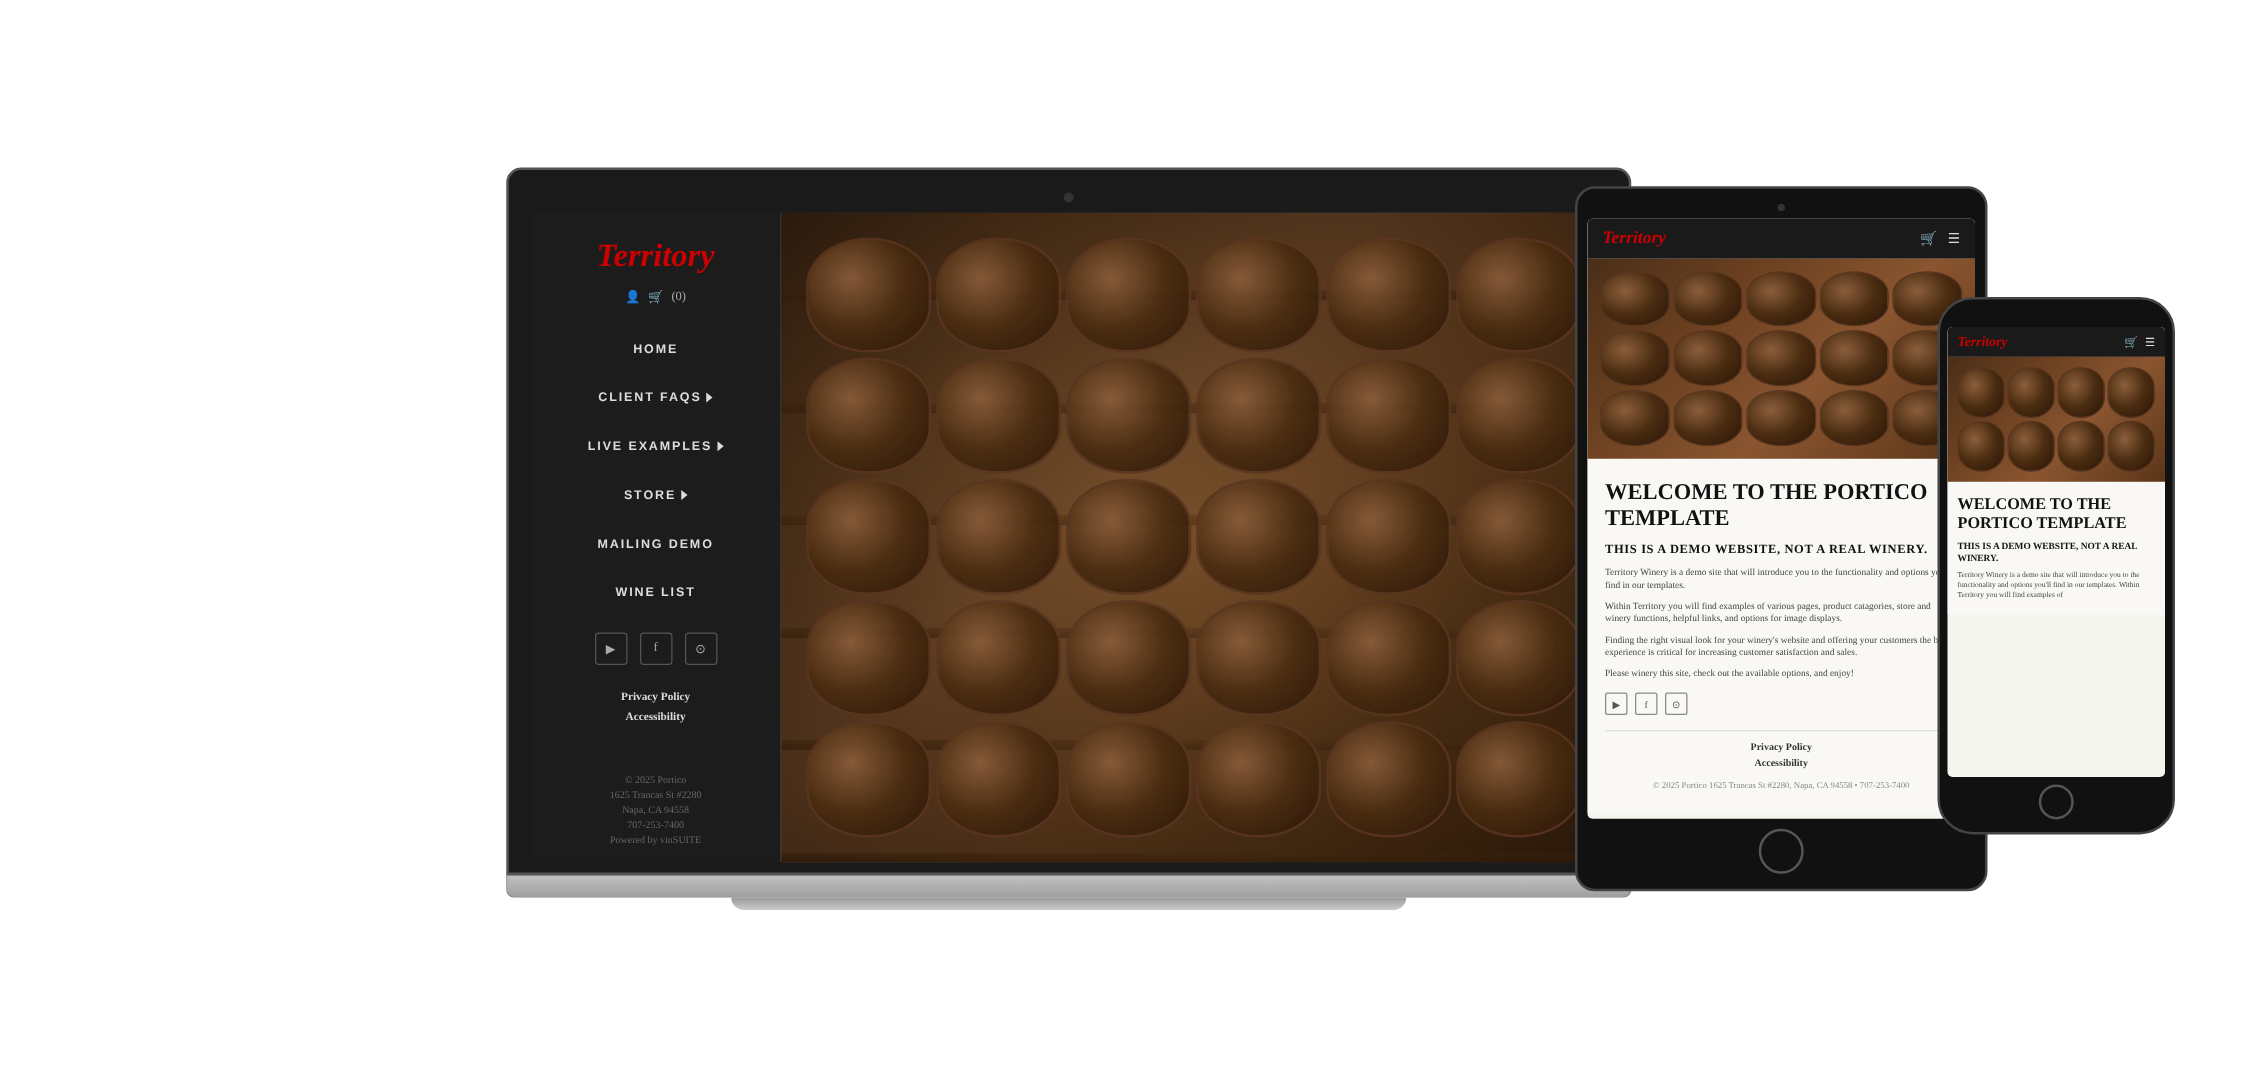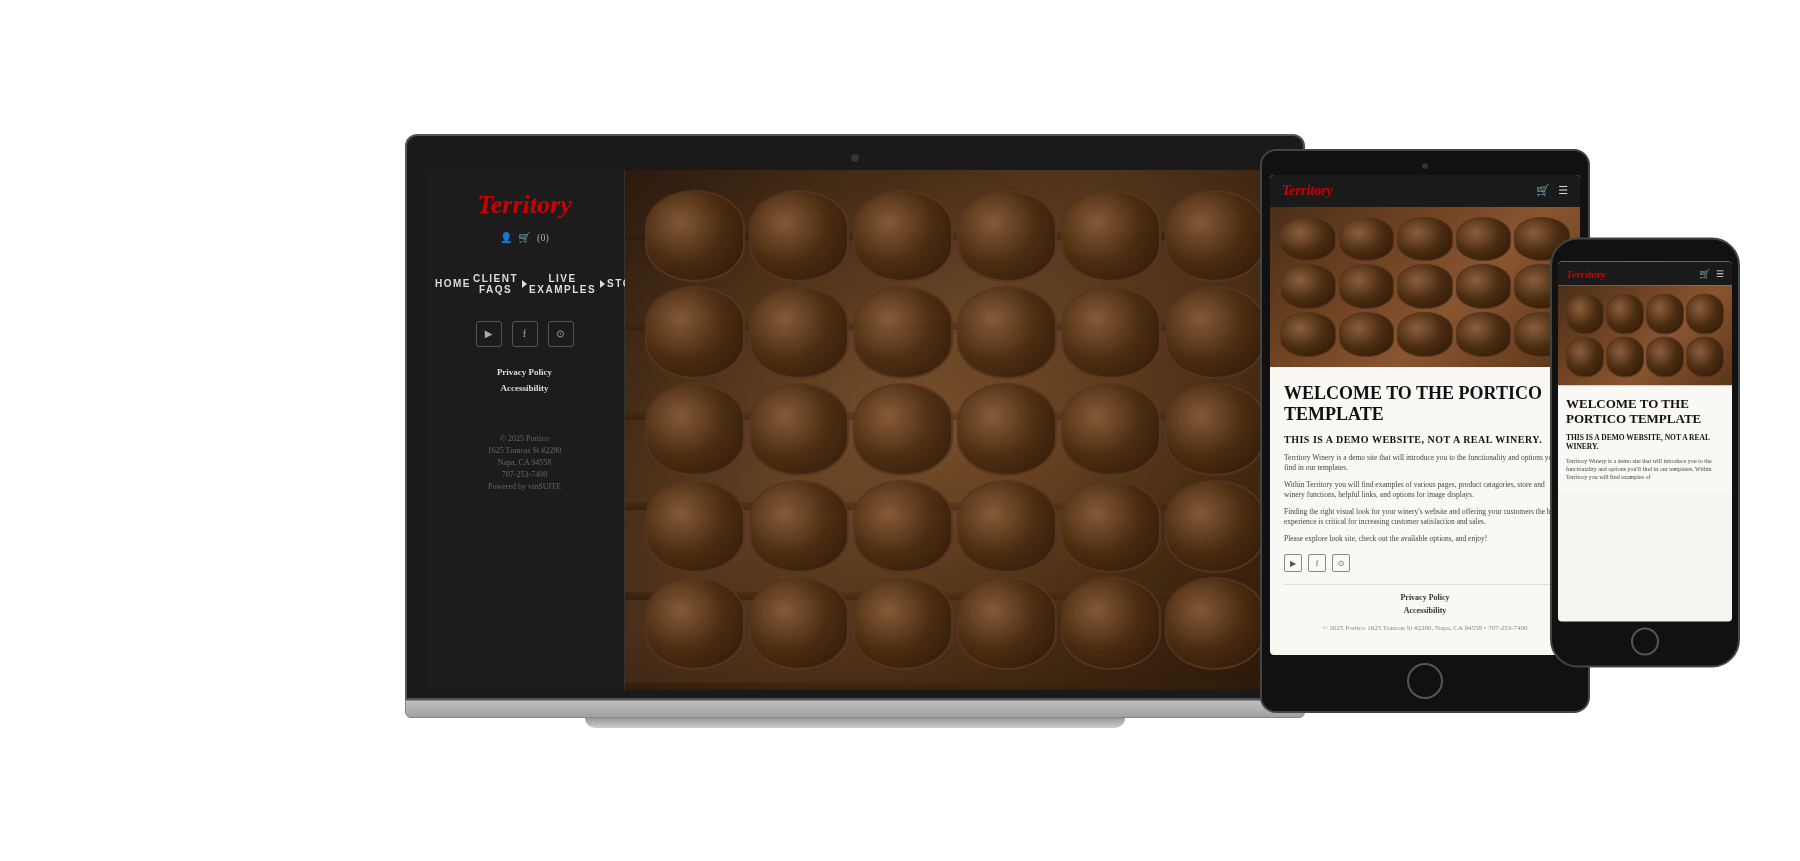--- a/index.html
+++ b/index.html
@@ -97,22 +97,23 @@
       display: flex;
       align-items: center;
       gap: 6px;
       color: #aaa;
       font-size: 10px;
       margin-bottom: 24px;
     }
 
     .laptop-nav {
       display: flex;
-      align-items: center;
-      gap: 2px;
+      flex-direction: column;
+      align-items: center;
+      gap: 16px;
       width: 100%;
       margin-bottom: 20px;
     }
 
     .laptop-nav-item {
       color: #ddd;
       font-size: 10px;
       letter-spacing: 1.5px;
       padding: 6px 0;
       text-align: center;
@@ -606,21 +607,21 @@
             <div class="tablet-barrel"></div>
           </div>
         </div>
 
         <div class="tablet-content">
           <div class="tablet-title">WELCOME TO THE PORTICO TEMPLATE</div>
           <div class="tablet-subtitle">THIS IS A DEMO WEBSITE, NOT A REAL WINERY.</div>
           <div class="tablet-text">Territory Winery is a demo site that will introduce you to the functionality and options you'll find in our templates.</div>
           <div class="tablet-text">Within Territory you will find examples of various pages, product catagories, store and winery functions, helpful links, and options for image displays.</div>
           <div class="tablet-text">Finding the right visual look for your winery's website and offering your customers the best experience is critical for increasing customer satisfaction and sales.</div>
-          <div class="tablet-text">Please explore look site, check out the available options, and enjoy!</div>
+          <div class="tablet-text">Please winery this site, check out the available options, and enjoy!</div>
           <div class="tablet-social">
             <div class="tablet-social-icon">▶</div>
             <div class="tablet-social-icon">f</div>
             <div class="tablet-social-icon">⊙</div>
           </div>
           <div class="tablet-footer-links">
             <span>Privacy Policy</span>
             <span>Accessibility</span>
           </div>
           <div class="tablet-footer-copy">© 2025 Portico

